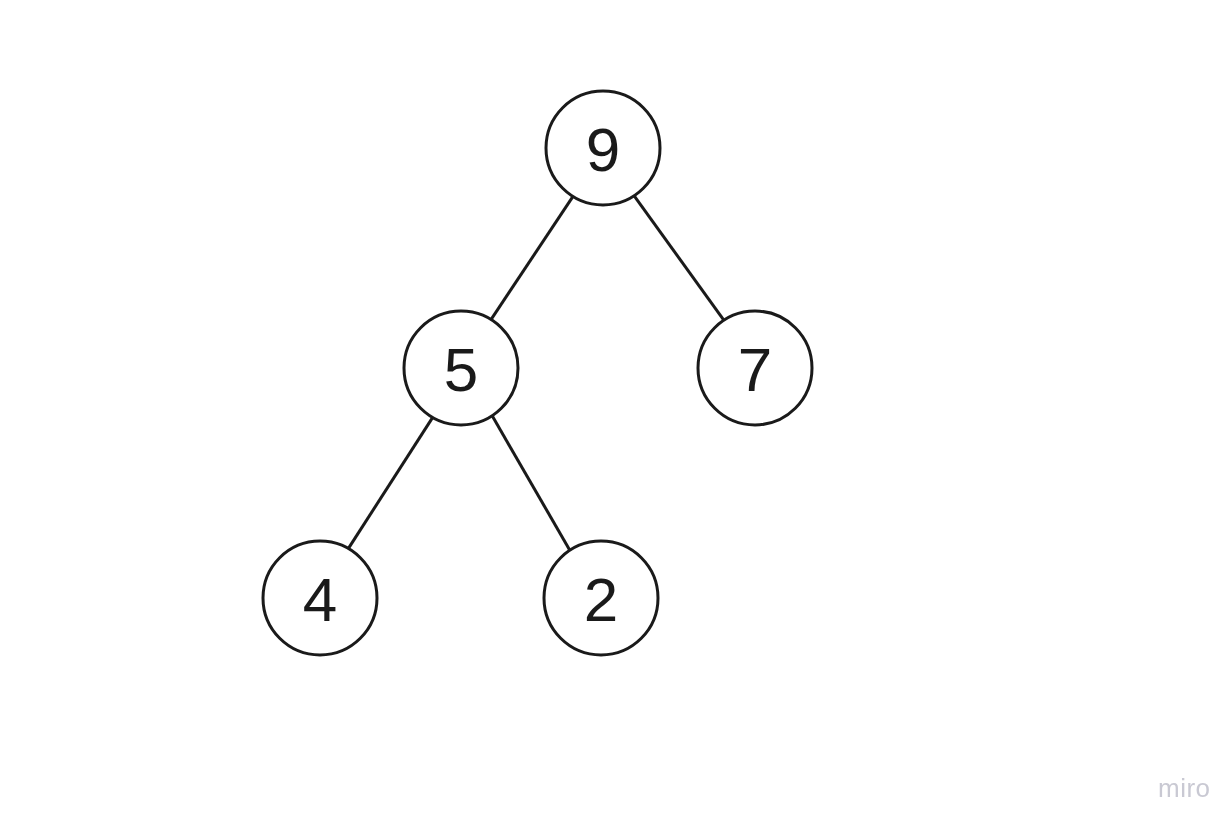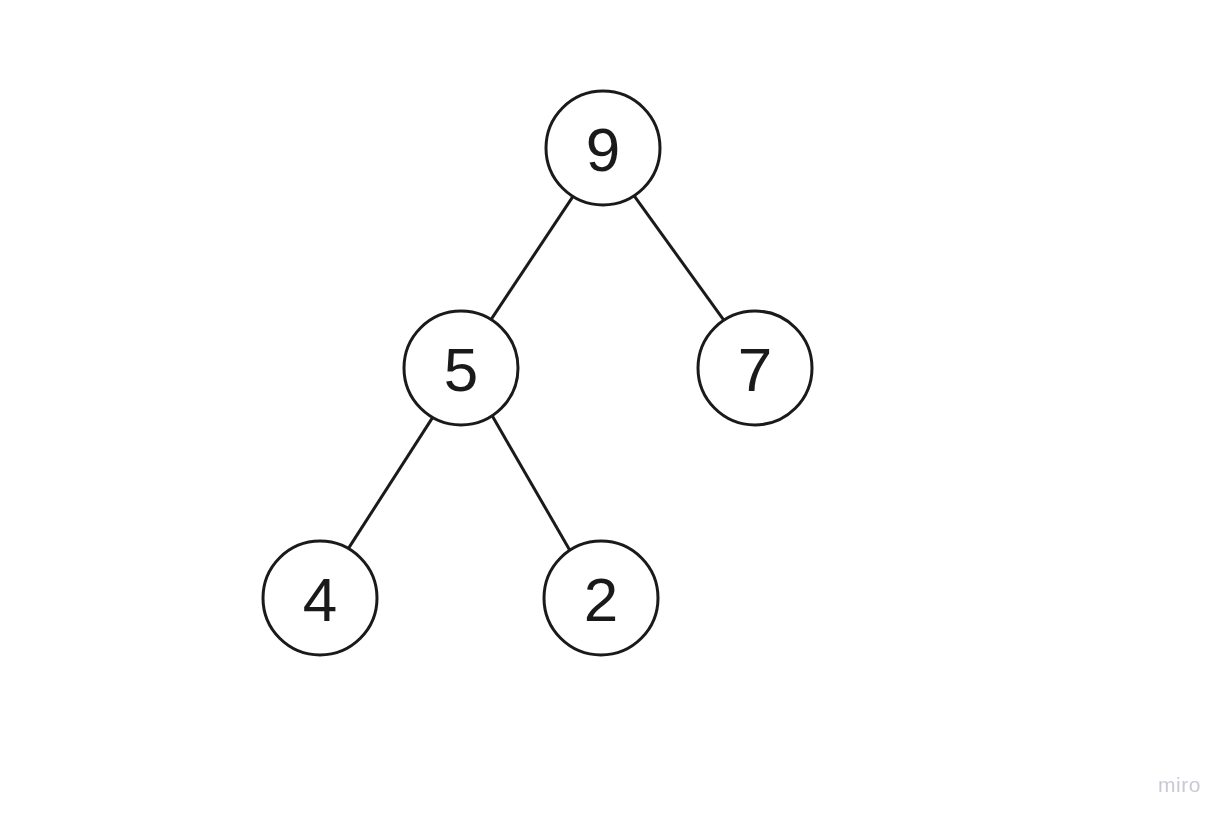--- a/index.html
+++ b/index.html
@@ -38,21 +38,21 @@
     font-family: "Liberation Sans", sans-serif;
     font-size: 62px;
     font-weight: 400;
     text-anchor: middle;
     dominant-baseline: central;
   }
   .watermark {
     position: absolute;
     color: #c9c9d3;
     font-family: "Liberation Sans", sans-serif;
-    font-size: 21px;
+    font-size: 26px;
     font-weight: 400;
     letter-spacing: 0.5px;
     user-select: none;
   }
 </style>
 </head>
 <body style="background: rgb(255, 255, 255);">
 
 <svg id="tree-canvas" viewBox="0 0 1224 816" xmlns="http://www.w3.org/2000/svg">
   <g>

